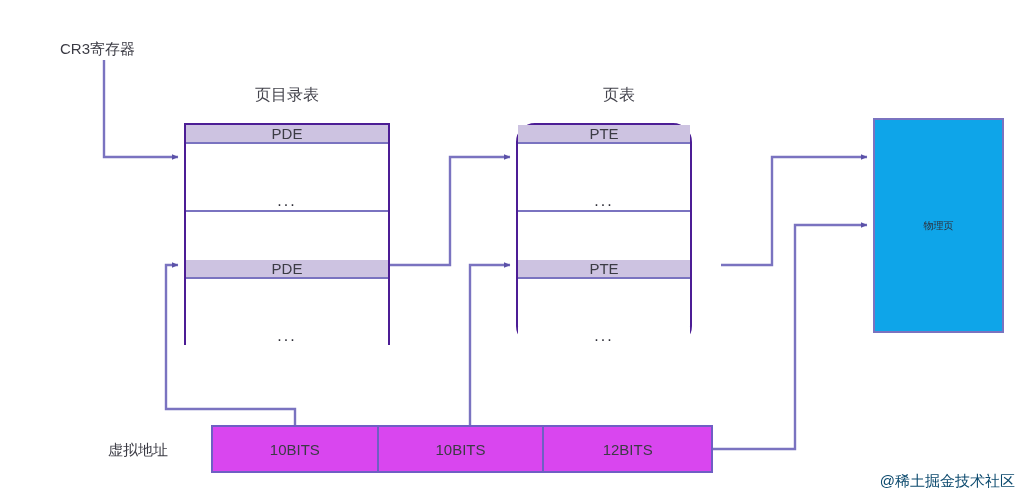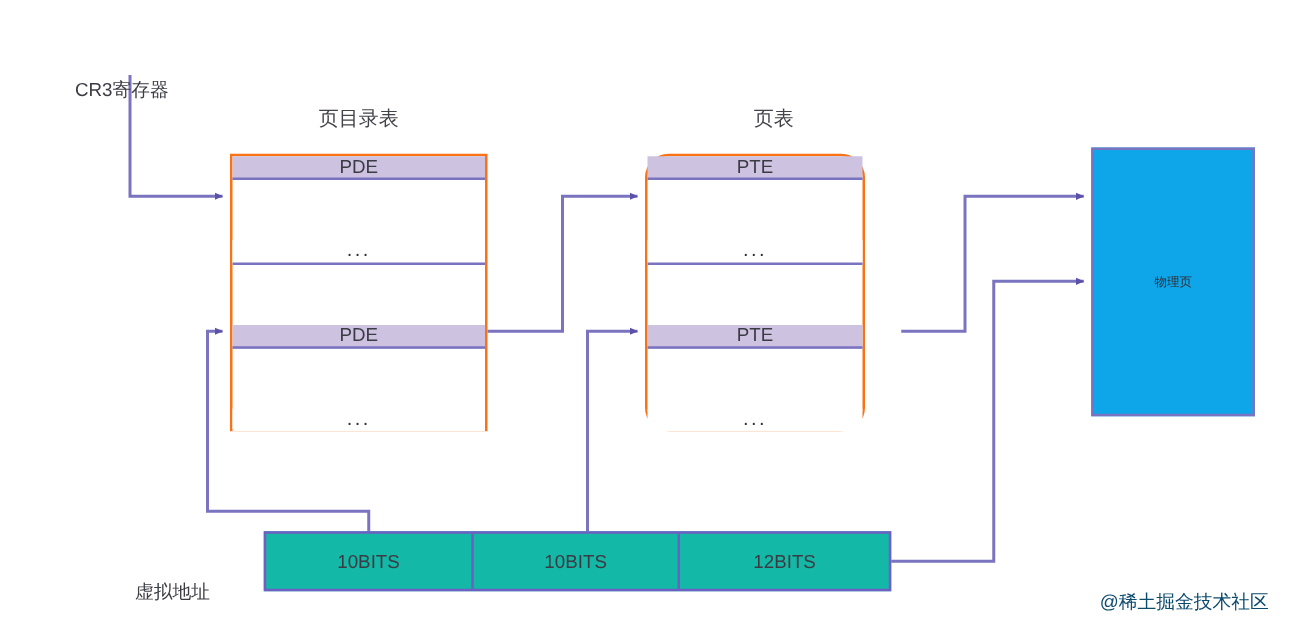--- a/index.html
+++ b/index.html
@@ -23,33 +23,32 @@
     width: 1033px;
     height: 501px;
     pointer-events: none;
   }
   .lbl {
     position: absolute;
     color: #3b3b44;
     font-size: 15px;
     line-height: 1;
     white-space: nowrap;
-    margin-top: 24px;
   }
   .tbl-title {
     position: absolute;
     color: #43434c;
     font-size: 16px;
     white-space: nowrap;
     text-align: center;
   }
   .table-box {
     position: absolute;
     box-sizing: border-box;
-    border: 2px solid #f97316;
+    border: 2px solid #4c1d95;
     background: #ffffff;
     display: flex;
     flex-direction: column;
     gap: 48px;
   }
   .row {
     box-sizing: border-box;
     flex: 1 1 0;
     display: flex;
     align-items: center;
@@ -74,21 +73,21 @@
     display: flex;
     align-items: center;
     justify-content: center;
     font-size: 10px;
     color: #2f2f38;
   }
   .addr-box {
     position: absolute;
     box-sizing: border-box;
     border: 2px solid #6f5fc4;
-    background: #14b8a6;
+    background: #d946ef;
     display: flex;
   }
   .addr-cell {
     box-sizing: border-box;
     display: flex;
     align-items: center;
     justify-content: center;
     font-size: 15px;
     color: #3b3b44;
     border-right: 2px solid #6f5fc4;

